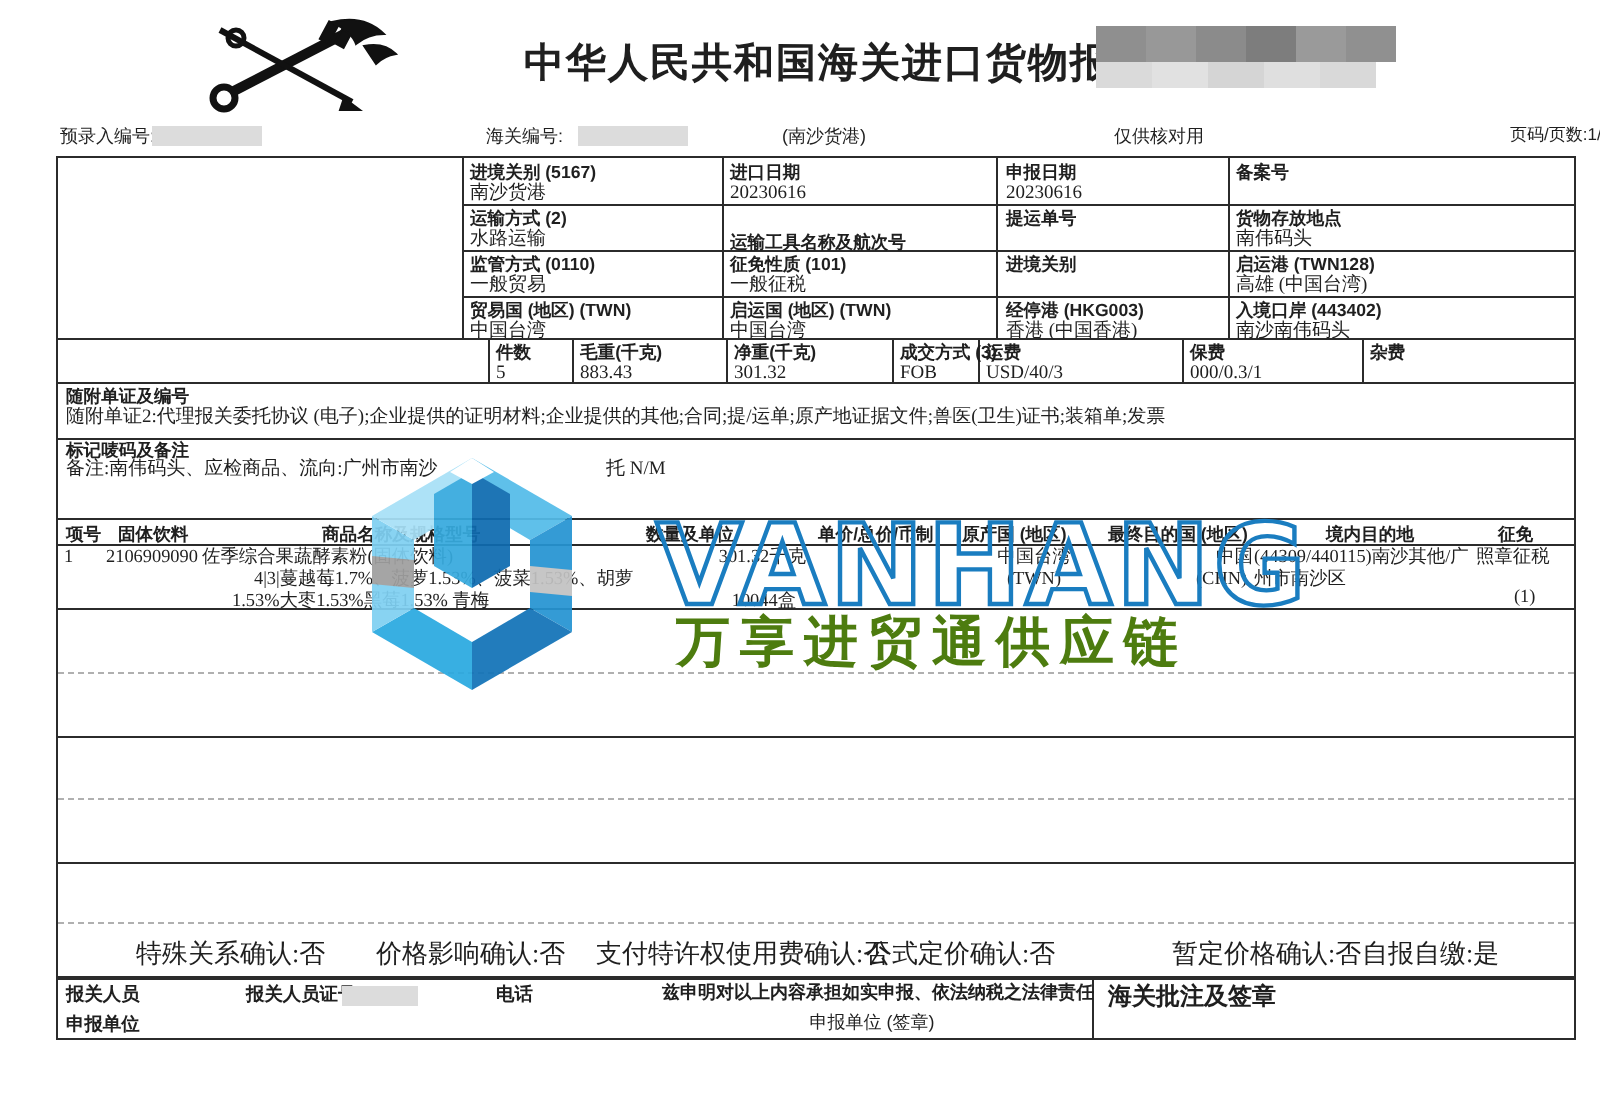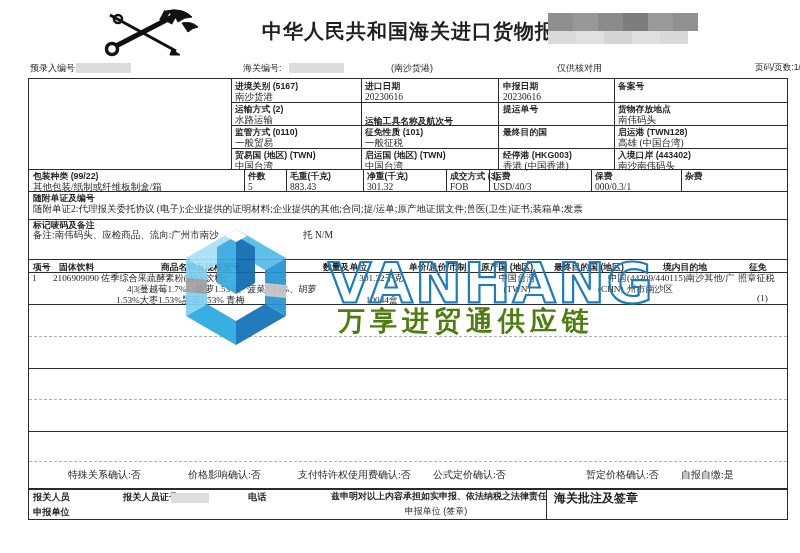--- a/index.html
+++ b/index.html
@@ -24,21 +24,21 @@
   .hl{position:absolute;height:0;border-top:1px solid #2b2b2b;}
   .hld{position:absolute;height:0;border-top:1px dashed #b0b0b0;}
   .vl{position:absolute;width:0;border-left:1px solid #2b2b2b;}
   .cell{position:absolute;white-space:nowrap;}
   .lbl{font-family:"Liberation Sans","DejaVu Sans",sans-serif;font-weight:600;
        font-size:8.8px;line-height:10.5px;white-space:nowrap;}
   .val{font-size:9.5px;line-height:10.5px;white-space:nowrap;}
   .gh{position:absolute;font-family:"Liberation Sans",sans-serif;font-weight:600;
       font-size:8.8px;white-space:nowrap;}
   .it{position:absolute;font-size:9.2px;line-height:10.5px;white-space:nowrap;}
-  .conf{position:absolute;font-size:10px;white-space:nowrap;}
+  .conf{position:absolute;font-size:13px;white-space:nowrap;}
   .wm-cn{position:absolute;left:338px;top:303px;font-family:"Liberation Sans",sans-serif;
          font-weight:bold;font-size:27px;letter-spacing:5px;color:#4d7c0f;white-space:nowrap;}
 </style>
 </head>
 <body>
 
 <div class="page">
 
   <svg class="abs" style="left:95px;top:9px" width="112" height="50" viewBox="0 0 110 50">
     <g stroke="#111" fill="#111">
@@ -151,21 +151,21 @@
 
     <div class="cell" style="left:206px;top:48px">
       <div class="lbl">监管方式 (0110)</div>
       <div class="val">一般贸易</div>
       </div>
     <div class="cell" style="left:336px;top:48px">
       <div class="lbl">征免性质 (101)</div>
       <div class="val">一般征税</div>
       </div>
     <div class="cell" style="left:474px;top:48px">
-      <div class="lbl">最终目的国</div>
+      <div class="lbl">进境关别</div>
       <div class="val"></div>
       </div>
     <div class="cell" style="left:589px;top:48px">
       <div class="lbl">启运港 (TWN128)</div>
       <div class="val">高雄 (中国台湾)</div>
       </div>
 
     <div class="cell" style="left:206px;top:71px">
       <div class="lbl">贸易国 (地区) (TWN)</div>
       <div class="val">中国台湾</div>
@@ -176,24 +176,20 @@
       </div>
     <div class="cell" style="left:474px;top:71px">
       <div class="lbl">经停港 (HKG003)</div>
       <div class="val">香港 (中国香港)</div>
       </div>
     <div class="cell" style="left:589px;top:71px">
       <div class="lbl">入境口岸 (443402)</div>
       <div class="val">南沙南伟码头</div>
       </div>
 
-    <div class="cell" style="left:4px;top:92px">
-      <div class="lbl">包装种类 (99/22)</div>
-      <div class="val">其他包装/纸制或纤维板制盒/箱</div>
-      </div>
     <div class="cell" style="left:219px;top:92px">
       <div class="lbl">件数</div>
       <div class="val">5</div>
       </div>
     <div class="cell" style="left:261px;top:92px">
       <div class="lbl">毛重(千克)</div>
       <div class="val">883.43</div>
       </div>
     <div class="cell" style="left:338px;top:92px">
       <div class="lbl">净重(千克)</div>

